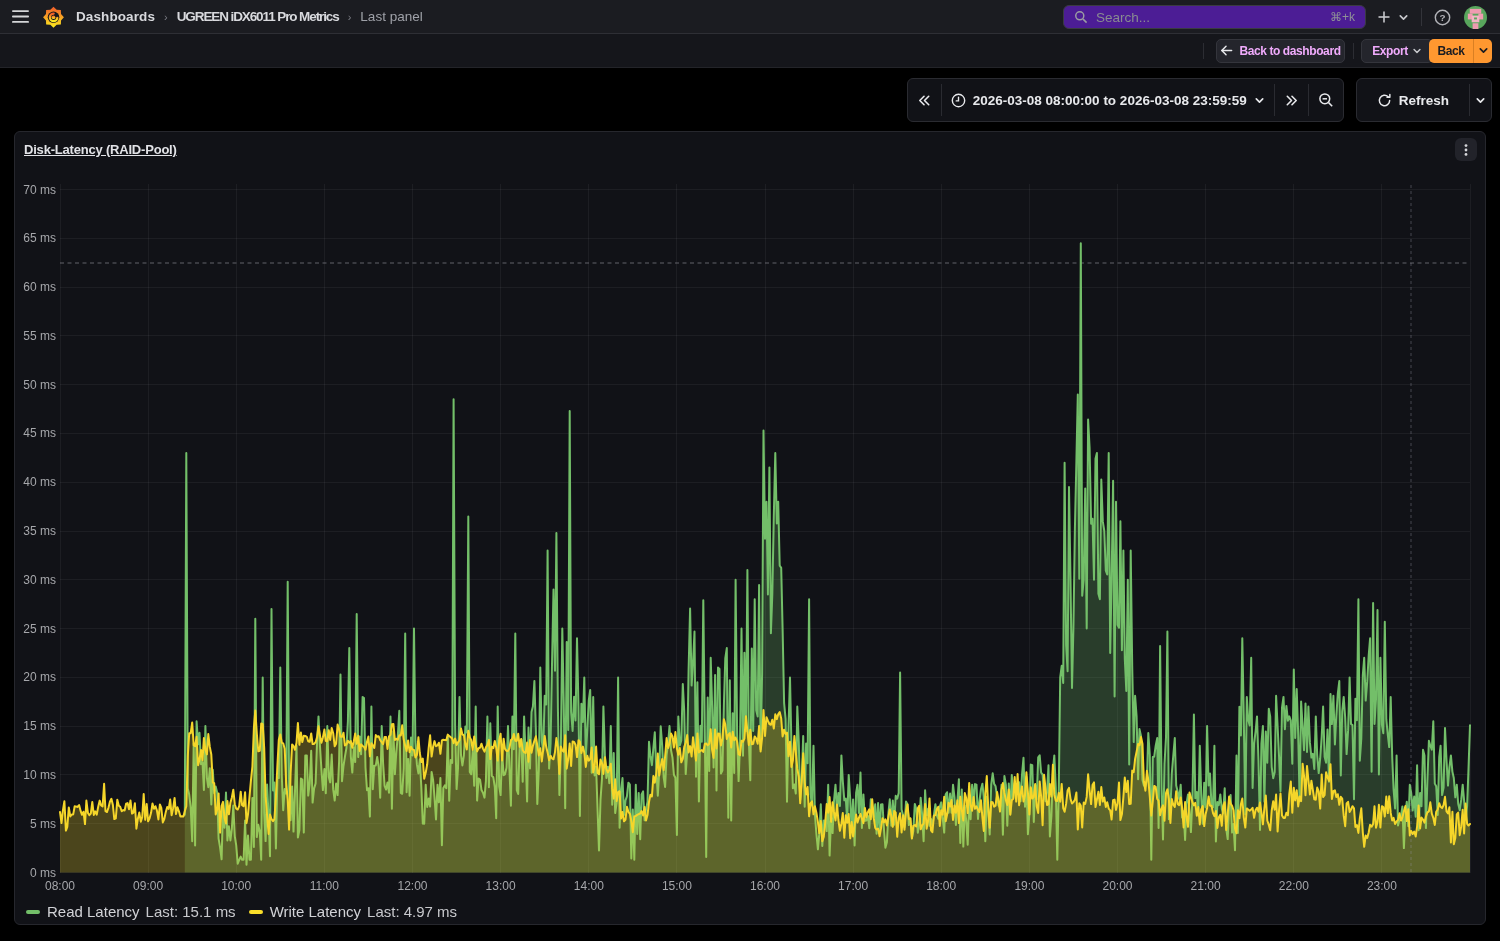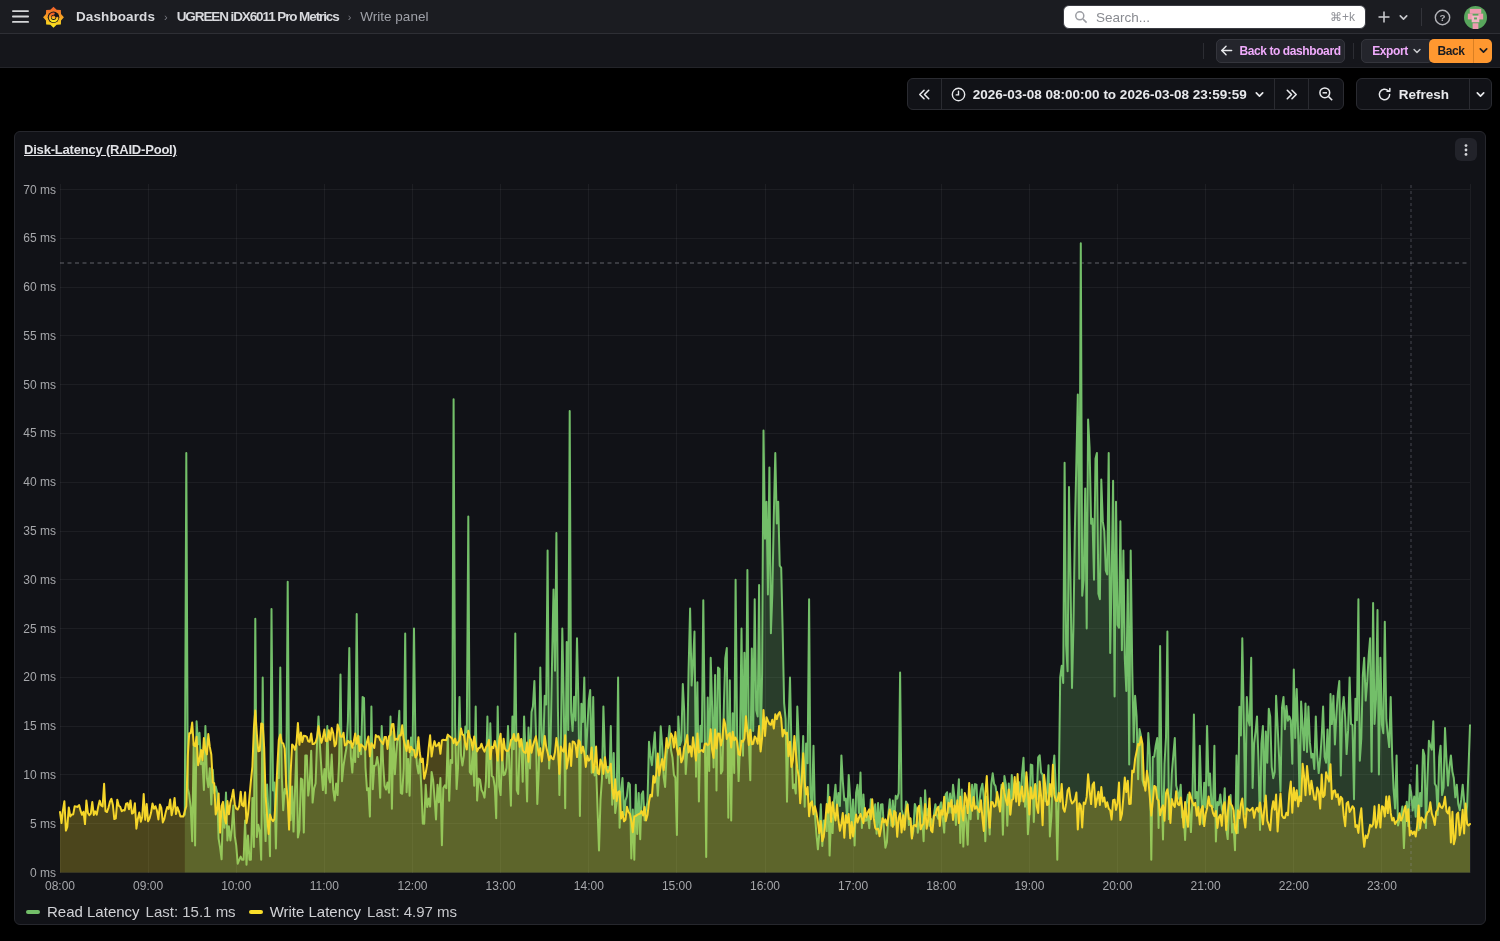--- a/index.html
+++ b/index.html
@@ -1,23 +1,23 @@
 <!DOCTYPE html>
 <html><head><meta charset="utf-8"><style>
 * { margin:0; padding:0; box-sizing:border-box; }
 body { width:1500px; height:941px; background:#000; font-family:"Liberation Sans",sans-serif; overflow:hidden; position:relative; }
 #topnav { position:absolute; left:0; top:0; width:1500px; height:34px; background:#1b1c21; border-bottom:1px solid #2e2f35; display:flex; align-items:center; padding:16px 12px; }
 #subnav { position:absolute; left:0; top:34px; width:1500px; height:34px; background:#15161b; border-bottom:1px solid #232429; display:flex; align-items:center; }
 .crumb { color:#d8d9dd; font-size:13.5px; font-weight:700; letter-spacing:0.1px; }
 .crumbsep { color:#7b7d85; margin:0 9px; font-size:11px; }
 .crumbdim { color:#9fa1a8; font-size:13.5px; font-weight:400; }
-#searchbox { position:absolute; left:1063px; top:5px; width:303px; height:24px; background:#ffffff; border:1px solid #3a3b42; border-radius:6px; display:flex; align-items:center; padding:0 10px; }
+#searchbox { position:absolute; left:1063px; top:5px; width:303px; height:24px; background:#4c1d95; border:1px solid #3a3b42; border-radius:6px; display:flex; align-items:center; padding:0 10px; }
 .btn { height:24px; border-radius:5px; display:inline-flex; align-items:center; justify-content:center; font-size:12px; font-weight:700; letter-spacing:-0.4px; color:#f0abfc; background:#24252c; border:1px solid #34353c; }
 #timebar { position:absolute; top:78px; right:8px; height:32px; display:flex; gap:12px; }
-.tgroup { height:32px; background:#111217; border:1px solid #2a2b31; border-radius:6px; display:flex; align-items:center; color:#e8e9ec; font-size:13.5px; font-weight:700; }
+.tgroup { height:44px; background:#111217; border:1px solid #2a2b31; border-radius:6px; display:flex; align-items:center; color:#e8e9ec; font-size:13.5px; font-weight:700; }
 .tdiv { width:1px; height:32px; background:#2a2b31; }
 .titem { padding:0 10px; display:flex; align-items:center; height:100%; }
 #panel { position:absolute; left:14px; top:131px; width:1472px; height:794px; background:#111217; border:1px solid #26272d; border-radius:6px; }
 #ptitle { position:absolute; left:9px; top:10px; color:#e2e3e7; font-size:13px; font-weight:700; letter-spacing:-0.2px;text-decoration:underline; }
 #kebab { position:absolute; right:8px; top:6px; width:22px; height:23px; background:#22232a; border-radius:6px; display:flex; align-items:center; justify-content:center; }
 #legend { position:absolute; left:11px; top:771px; display:flex; align-items:center; font-size:15px; color:#d2d3d7; }
 .pill { width:14px; height:4px; border-radius:2px; margin-right:7px; }
 .lval { margin-left:6px; color:#c8c9cd; }
 </style></head>
 <body>
@@ -40,21 +40,21 @@
 <path fill="url(#glg)" d="M12.0 0.4L15.6 3.7L20.4 3.9L20.6 8.7L23.9 12.3L20.6 15.9L20.4 20.7L15.6 20.9L12.0 24.2L8.4 20.9L3.6 20.7L3.4 15.9L0.1 12.3L3.4 8.7L3.6 3.9L8.4 3.7Z"></path>
 <circle cx="12" cy="12.3" r="6.6" fill="#17181d"></circle>
 <path d="M12.2 8.1 a4.3 4.3 0 1 0 4.2 4.9" fill="none" stroke="url(#glg)" stroke-width="2.6" stroke-linecap="round"></path>
 <circle cx="12" cy="12.3" r="2.1" fill="url(#glg)"></circle>
 </svg>
     </span>
   <span class="crumb">Dashboards</span>
     <span class="crumbsep">›</span>
   <span class="crumb" style="letter-spacing:-1.1px">UGREEN iDX6011 Pro Metrics</span>
     <span class="crumbsep">›</span>
-  <span class="crumbdim">Write panel</span>
+  <span class="crumbdim">Last panel</span>
   <div id="searchbox">
       <svg width="14" height="14" viewBox="0 0 16 16" fill="none" stroke="#9b9da3" stroke-width="1.7">
         <circle cx="6.6" cy="6.6" r="4.6"></circle>
         <line x1="10.4" y1="10.4" x2="14.4" y2="14.4"></line>
       </svg>
       <span style="color:#898b91;font-size:13.5px;margin-left:8px;flex:1">Search...</span>
       <span style="color:#8f9197;font-size:12px">⌘+k</span>
     </div>
   <div style="position:absolute;left:1377px;top:0;height:34px;display:flex;align-items:center;gap:7px">
     <svg width="14" height="14" viewBox="0 0 14 14" stroke="#c7c8cc" stroke-width="1.6">

